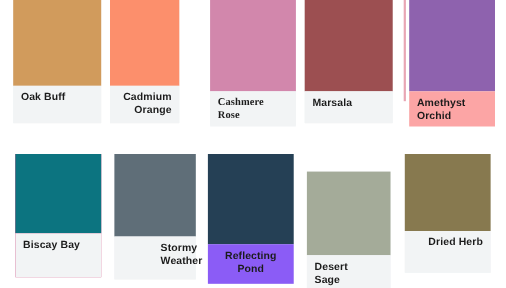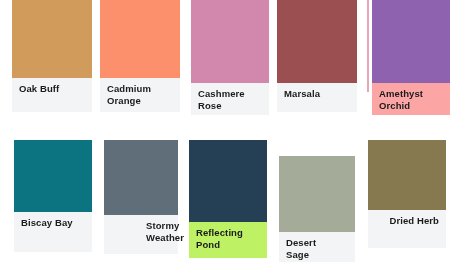--- a/index.html
+++ b/index.html
@@ -68,31 +68,31 @@
 
 <div class="palette">
 
   <div class="row row-top" style="top: 0px;">
       <div class="card" style="position: absolute; left: 12px; top: 0px; width: 80px; height: 112px; background: rgb(242, 244, 245);">
         <div class="swatch" style="height: 78px; background: rgb(209, 155, 92);"></div>
         <div class="label-strip" style="background: rgb(242, 244, 245);">
           <div class="label-text" style="color: rgb(27, 27, 27);">Oak Buff</div>
         </div>
       </div>
-      <div class="card" style="position: absolute; left: 100px; top: 0px; width: 80px; height: 112px; background: rgb(242, 244, 245);">
+      <div class="card" style="position: absolute; left: 100px; top: 0px; width: 63px; height: 112px; background: rgb(242, 244, 245); text-align: right;">
         <div class="swatch" style="height: 78px; background: rgb(252, 143, 108);"></div>
         <div class="label-strip" style="background: rgb(242, 244, 245);">
           <div class="label-text" style="color: rgb(27, 27, 27);">Cadmium
 Orange</div>
         </div>
       </div>
       <div class="card" style="position: absolute; left: 191px; top: 0px; width: 78px; height: 114px; background: rgb(242, 244, 245);">
         <div class="swatch" style="height: 83px; background: rgb(210, 135, 172);"></div>
         <div class="label-strip" style="background: rgb(242, 244, 245);">
-          <div class="label-text" style="color: rgb(27, 27, 27);">Cashmere
+          <div class="label-text" style="color: rgb(27, 27, 27); font-family: Liberation Serif, serif;">Cashmere
 Rose</div>
         </div>
       </div>
       <div class="card" style="position: absolute; left: 277px; top: 0px; width: 80px; height: 112px; background: rgb(242, 244, 245);">
         <div class="swatch" style="height: 83px; background: rgb(156, 79, 81);"></div>
         <div class="label-strip" style="background: rgb(242, 244, 245);">
           <div class="label-text" style="color: rgb(27, 27, 27);">Marsala</div>
         </div>
       </div>
       <div class="card" style="position: absolute; left: 372px; top: 0px; width: 78px; height: 114px; background: rgb(242, 244, 245);">
@@ -112,21 +112,21 @@
       </div>
       <div class="card" style="position: absolute; left: 104px; top: 0px; width: 74px; height: 114px; background: rgb(242, 244, 245);">
         <div class="swatch" style="height: 75px; background: rgb(95, 110, 120);"></div>
         <div class="label-strip" style="background: rgb(242, 244, 245);">
           <div class="label-text" style="color: rgb(27, 27, 27); margin-left: 35px;">Stormy
 Weather</div>
         </div>
       </div>
       <div class="card" style="position: absolute; left: 189px; top: 0px; width: 78px; height: 118px; background: rgb(242, 244, 245);">
         <div class="swatch" style="height: 82px; background: rgb(37, 64, 85);"></div>
-        <div class="label-strip" style="background: #bef264;">
+        <div class="label-strip" style="background: #8b5cf6; text-align: center;">
           <div class="label-text" style="color: rgb(27, 27, 27);">Reflecting
 Pond</div>
         </div>
       </div>
       <div class="card" style="position: absolute; left: 279px; top: 0px; width: 76px; height: 116px; background: rgb(242, 244, 245); margin-top: 16px;">
         <div class="swatch" style="height: 76px; background: rgb(164, 171, 153);"></div>
         <div class="label-strip" style="background: rgb(242, 244, 245);">
           <div class="label-text" style="color: rgb(27, 27, 27);">Desert
 Sage</div>
         </div>

